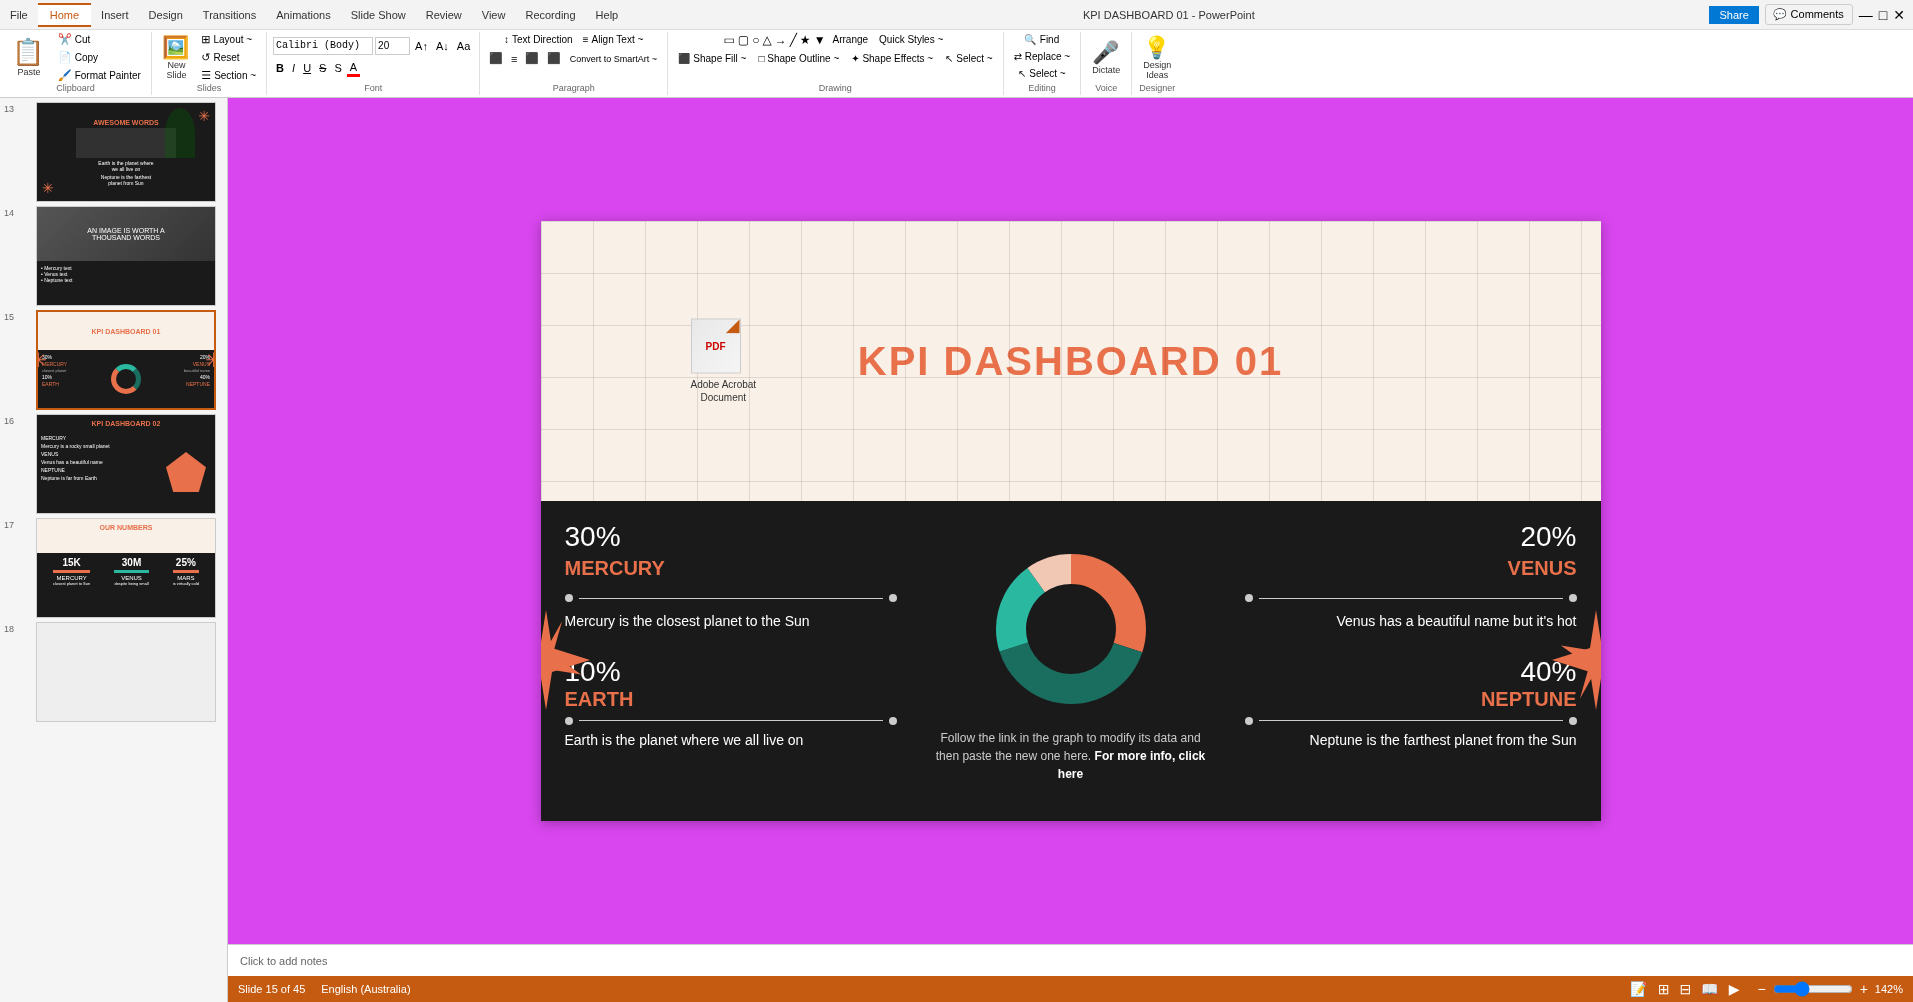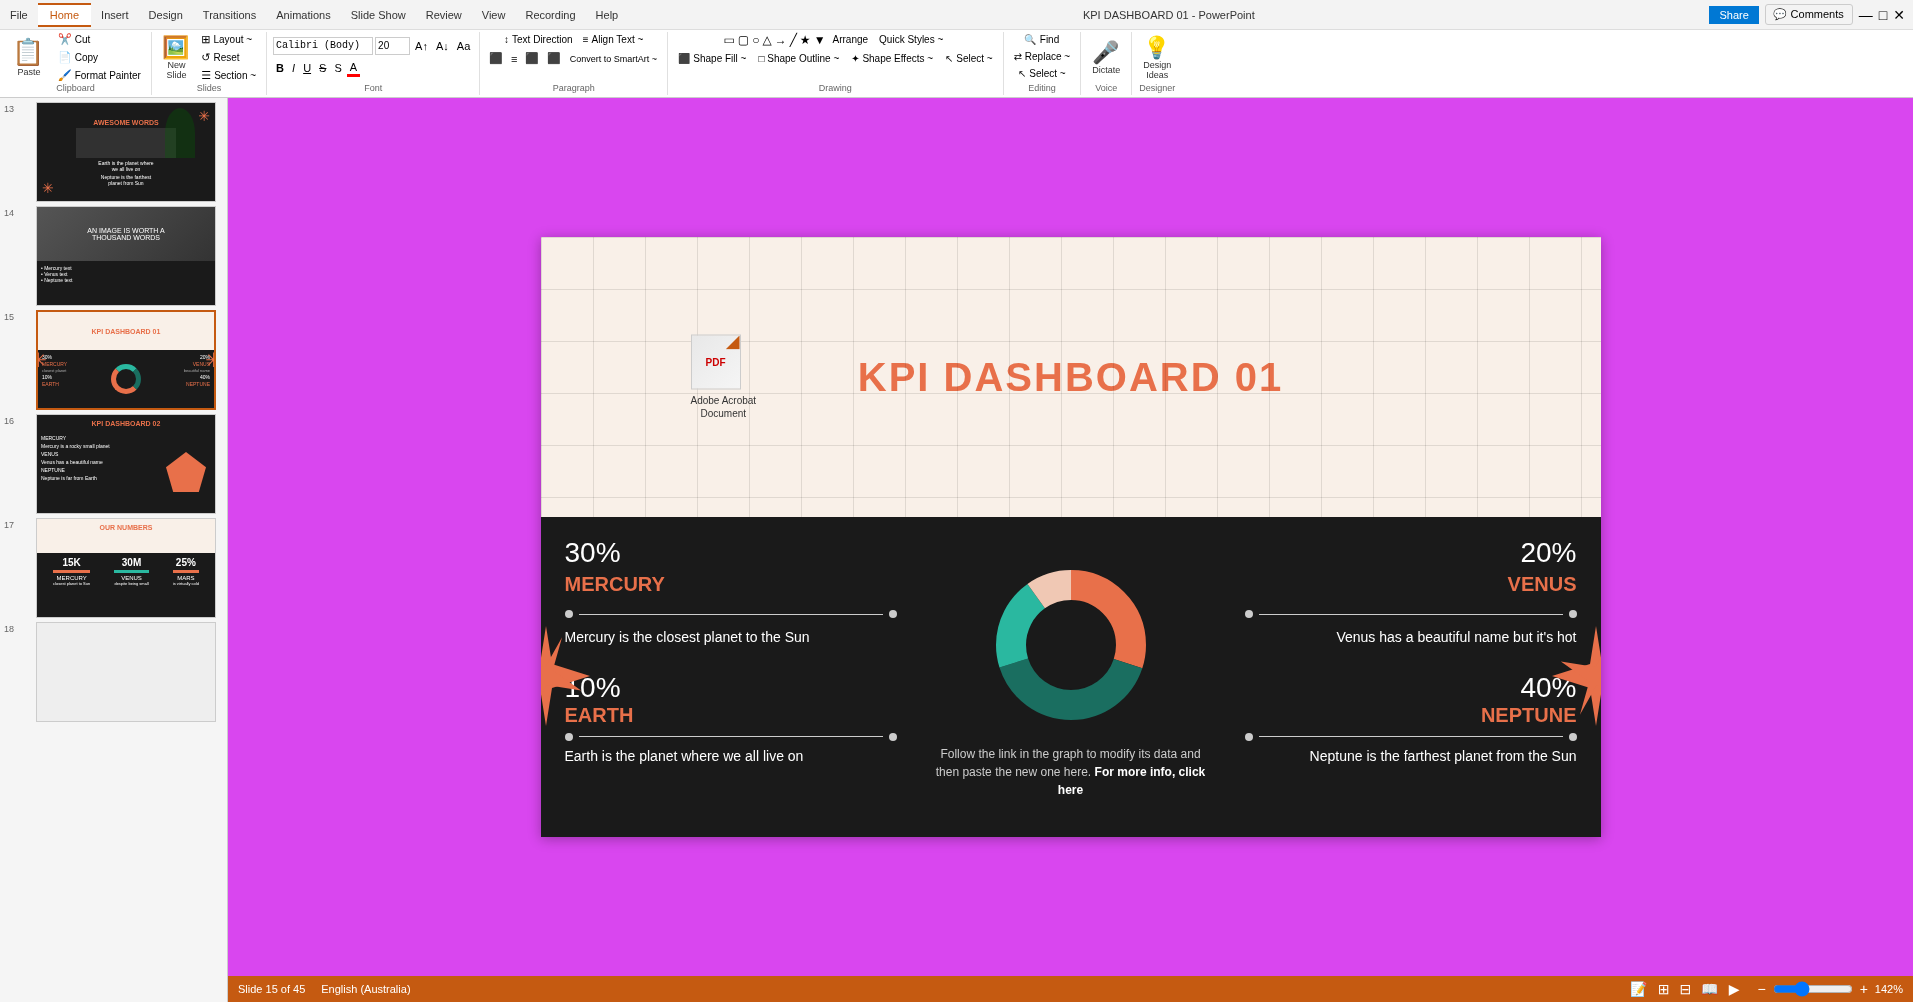--- a/index.html
+++ b/index.html
@@ -483,20 +483,23 @@
                 <div class="kpi-line-end"></div>
               </div>
               <div class="kpi-desc">Neptune is the farthest planet from the Sun</div>
             </div>
           </div>
 
         </div>
       </div>
     </div>
 
+    <div class="notes-bar">
+      <span>Click to add notes</span>
+    </div>
 
     <div class="status-bar">
       <div style="display:flex; gap:16px; align-items:center;">
         <span>Slide 15 of 45</span>
         <span>English (Australia)</span>
       </div>
       <div class="status-right">
         <div class="view-btns">
           <button class="view-btn">📝</button>
           <button class="view-btn">⊞</button>

